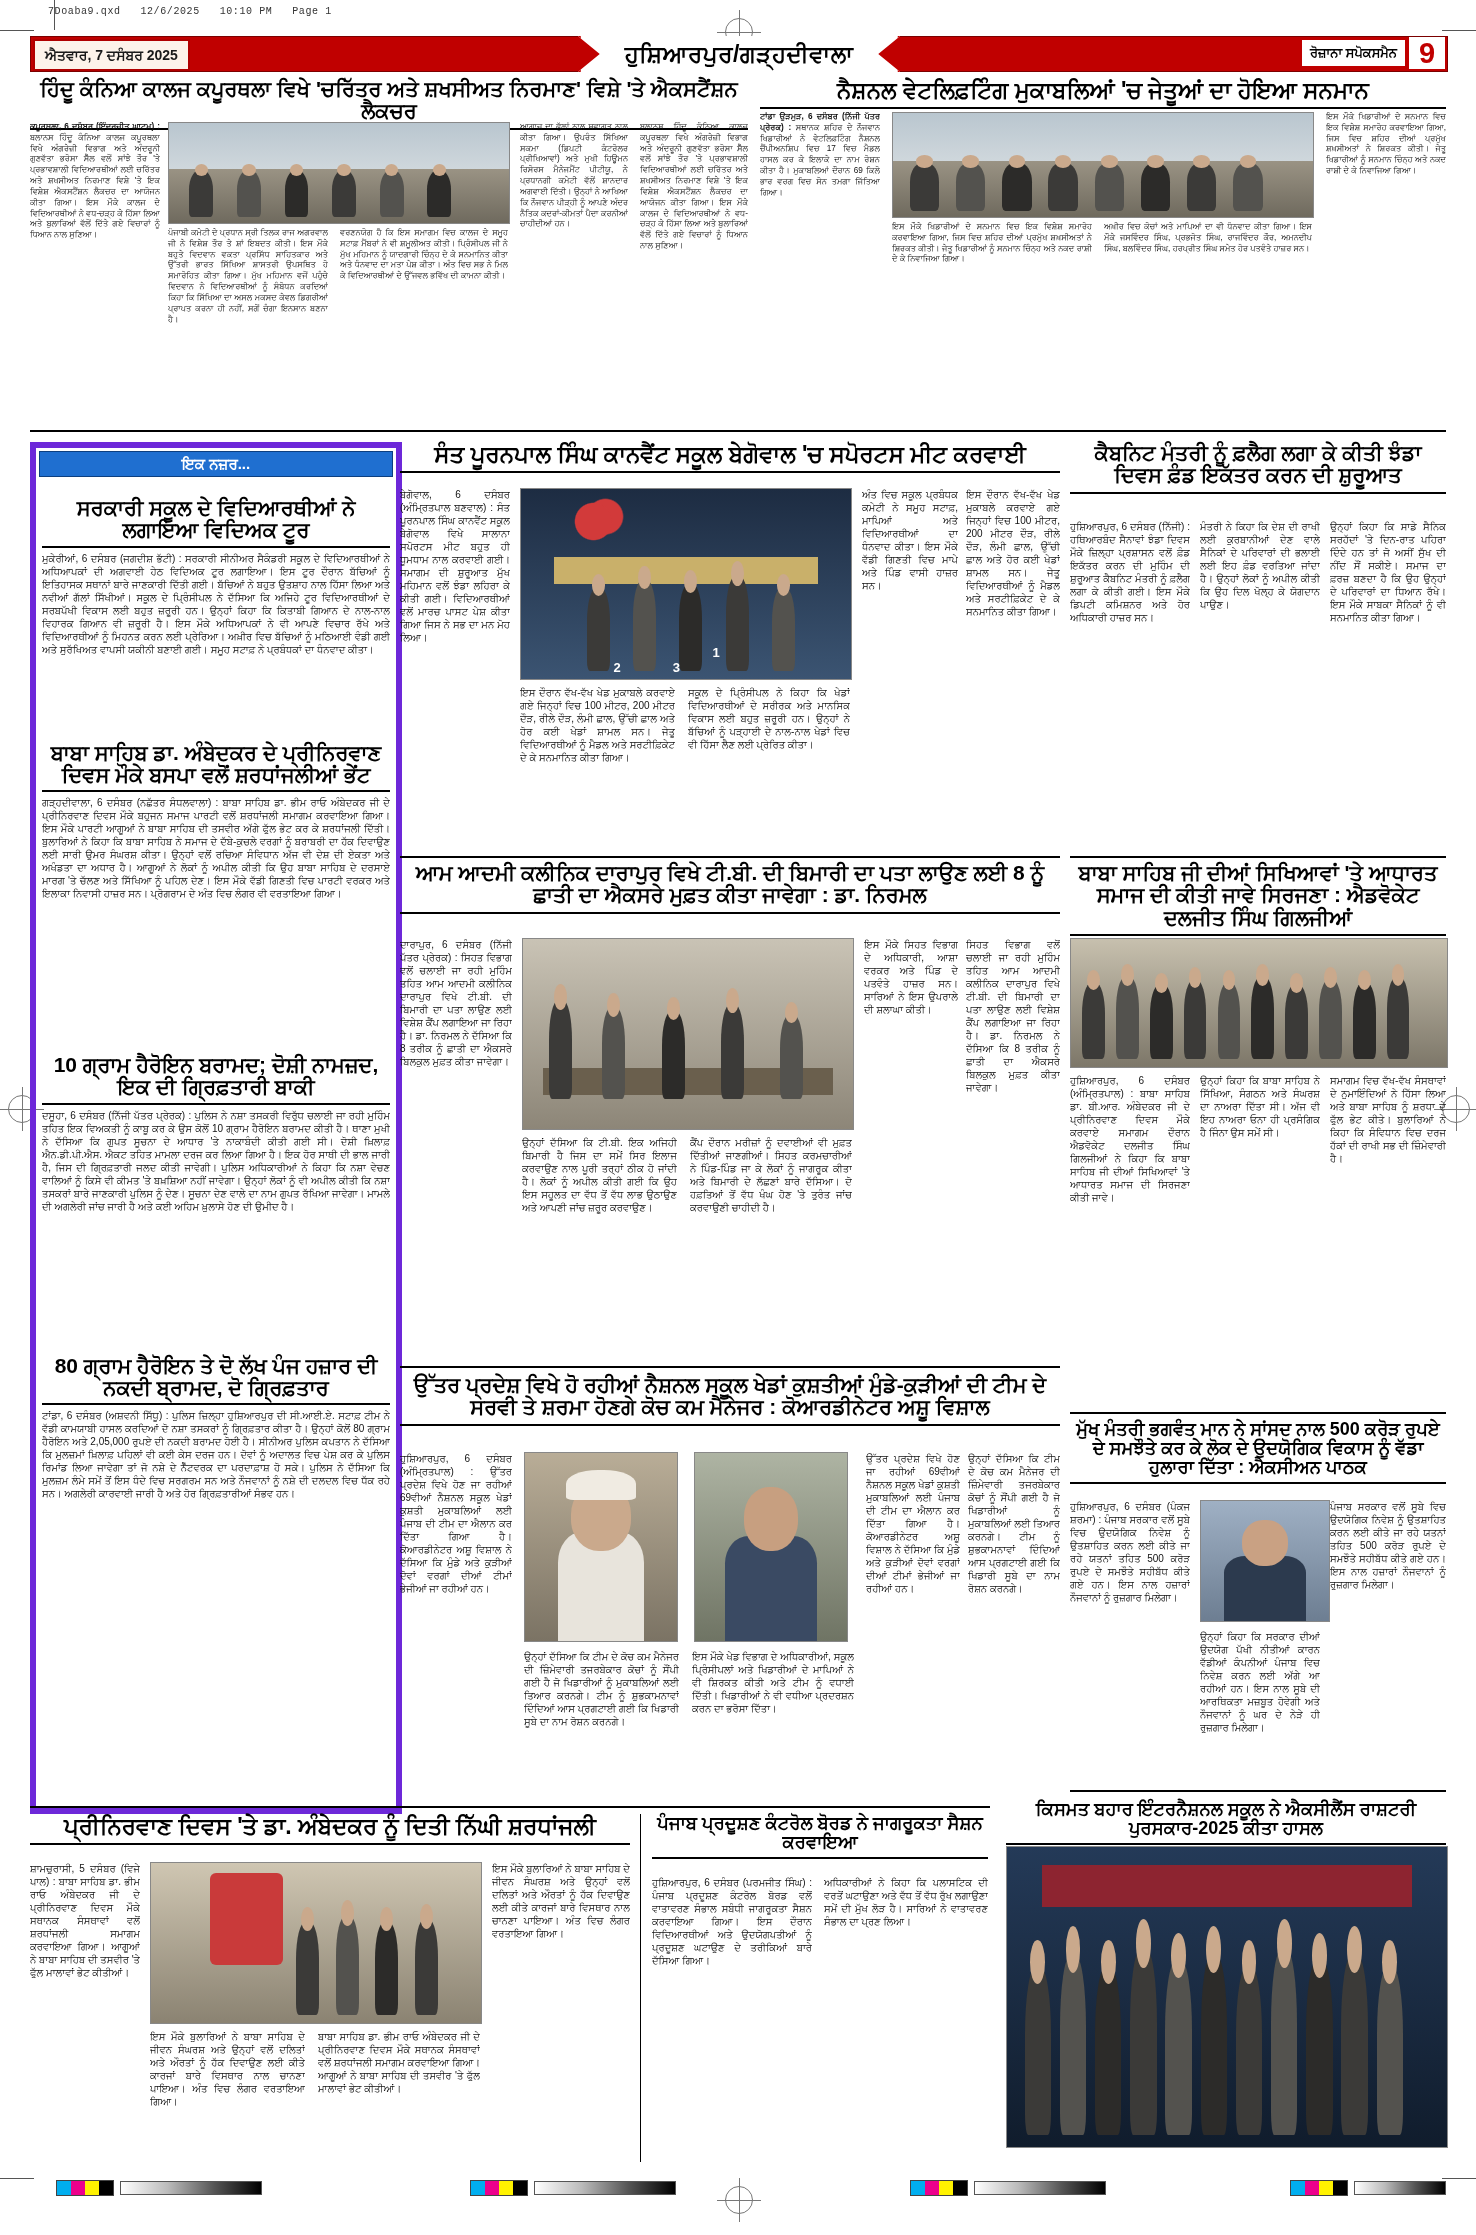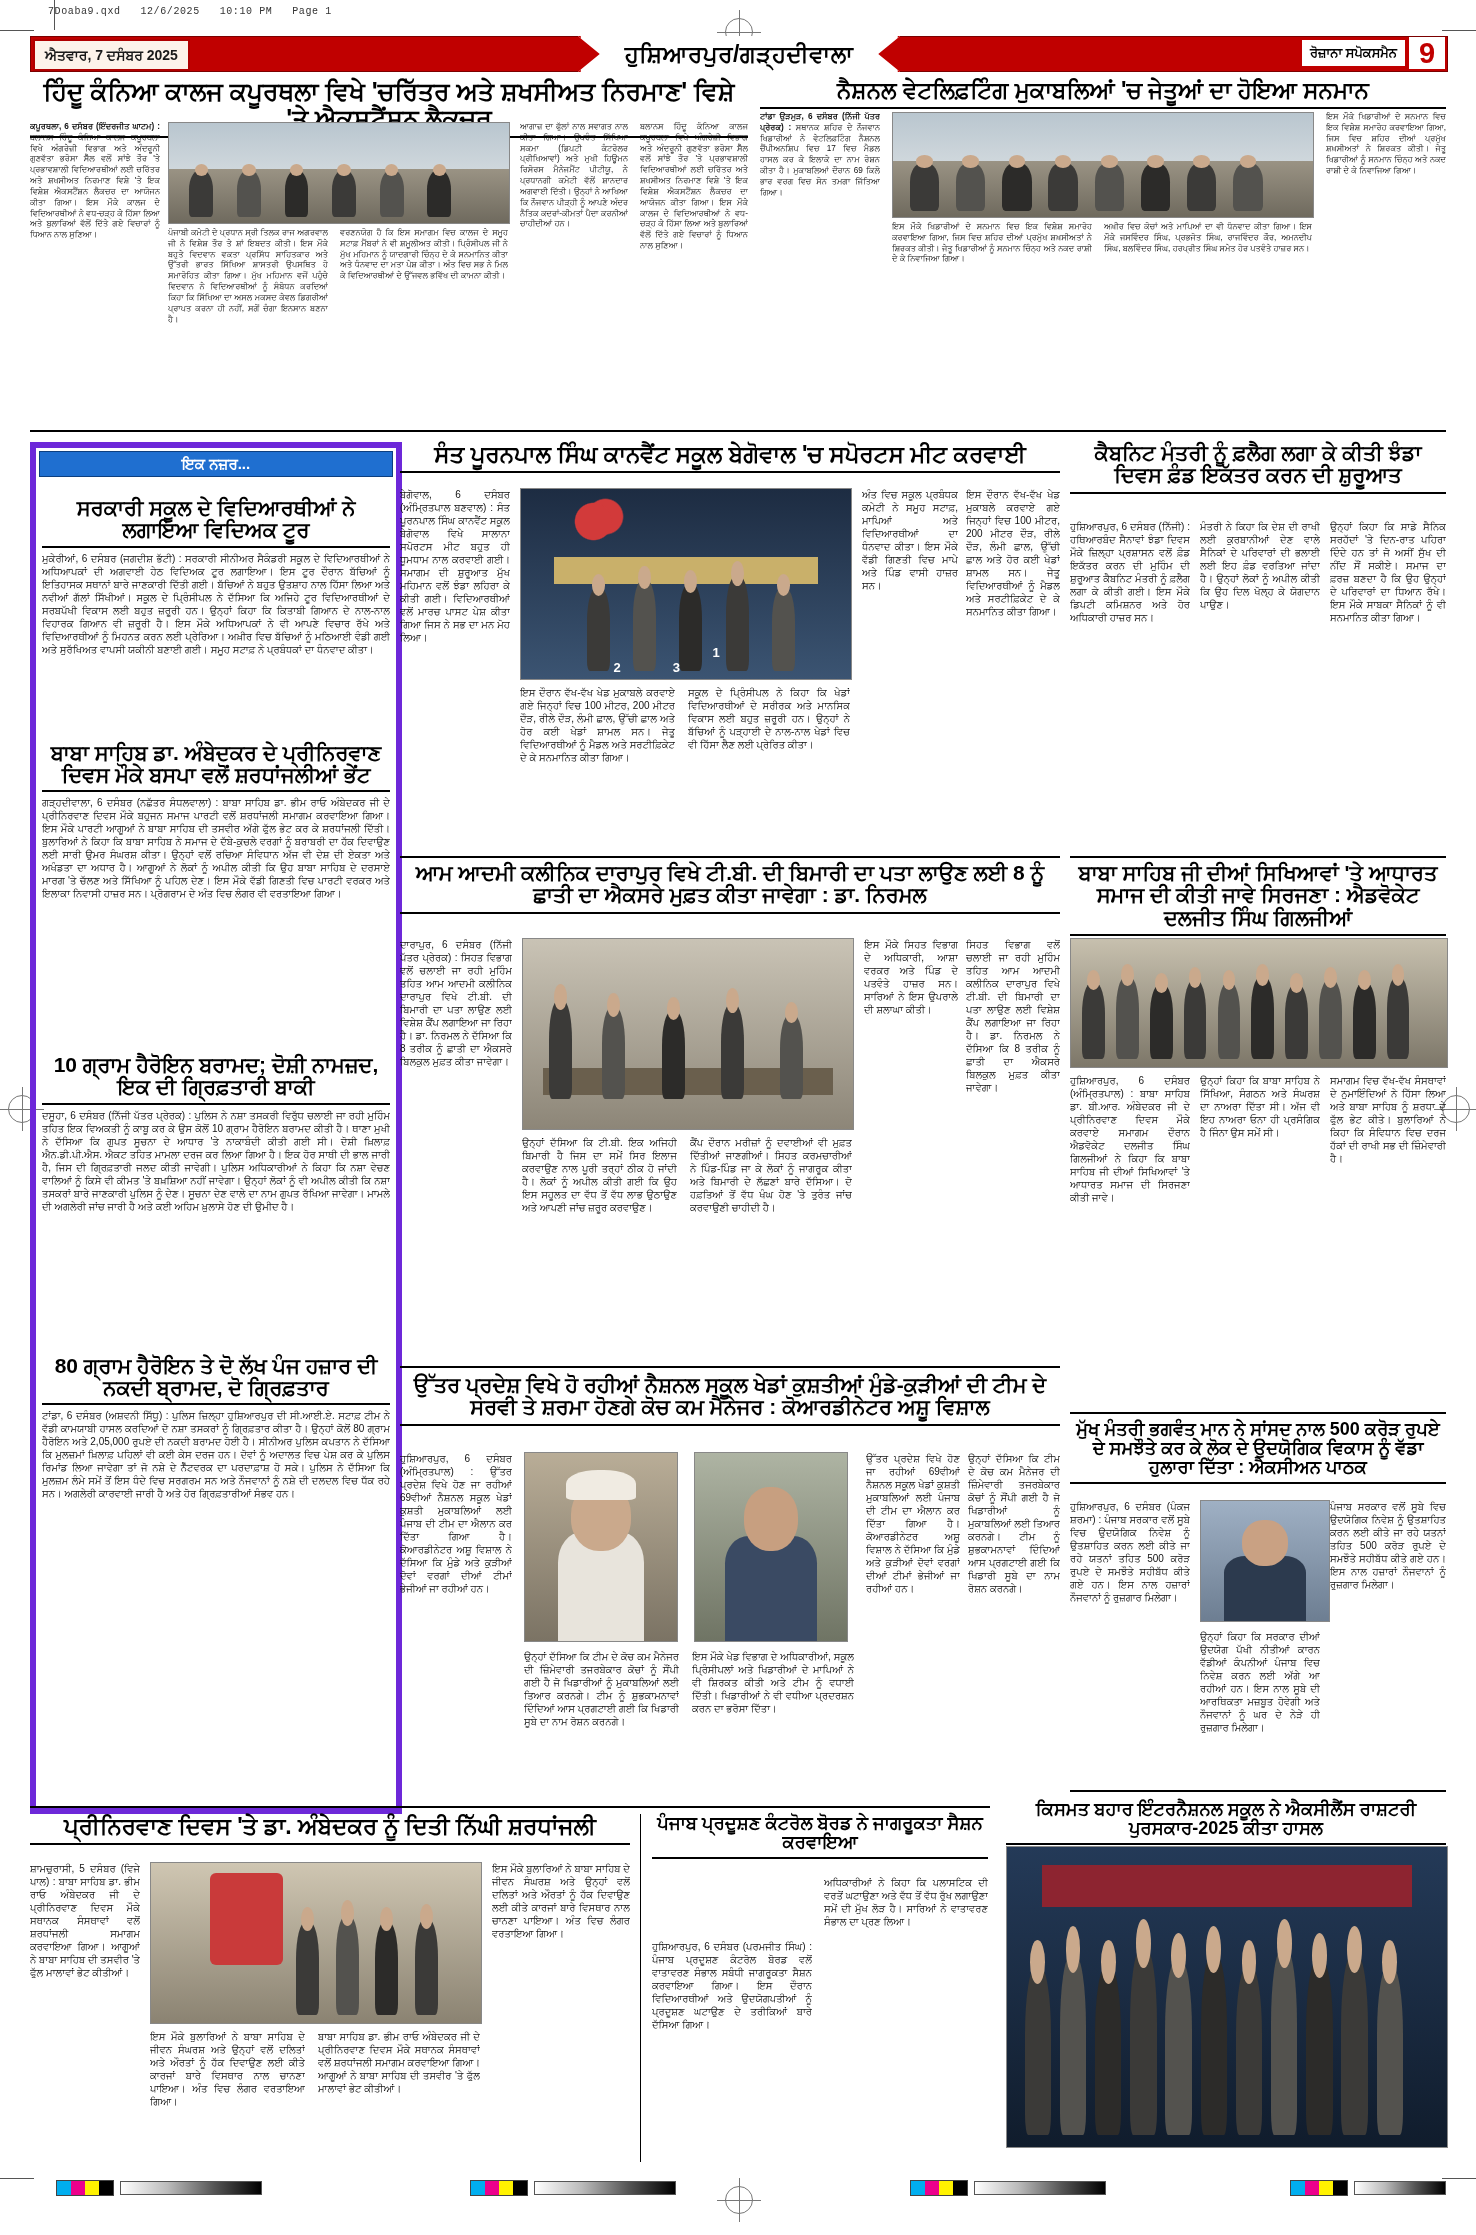--- a/index.html
+++ b/index.html
@@ -28,21 +28,21 @@
     border-left:3px solid #c00000;border-right:3px solid #c00000;padding:0 44px;display:flex;align-items:center;
     justify-content:center;font-size:23px;font-weight:bold;letter-spacing:.5px;
     clip-path:polygon(0 0,100% 0,calc(100% - 22px) 50%,100% 100%,0 100%,22px 50%);}
   .brand-box{position:absolute;right:42px;top:3px;height:26px;background:#fff;display:flex;align-items:center;
     padding:0 8px;font-size:13px;font-weight:bold;}
   .page-num{position:absolute;right:2px;top:0px;width:36px;height:32px;background:#fff;color:#c00000;
     display:flex;align-items:center;justify-content:center;font-size:29px;font-weight:bold;line-height:1;}
 
   
   .h-main{font-weight:bold;line-height:1.06;text-align:center;}
-  .h1{font-size:25px;}
+  .h1{font-size:21px;}
   .h2{font-size:23px;}
   .h3{font-size:21px;}
   .h4{font-size:18px;}
   .rule{background:#000;height:2px;}
 
   .col-text{font-size:8.2px;line-height:1.32;text-align:justify;color:#111;
      -webkit-hyphens:auto;hyphens:auto;word-break:break-word;overflow:hidden;}
   .col-text .lead{font-weight:bold;}
   .tiny{font-size:10px;line-height:1.3;text-align:justify;color:#111;overflow:hidden;}
 
@@ -534,21 +534,21 @@
     <span>ਇਸ ਮੌਕੇ ਬੁਲਾਰਿਆਂ ਨੇ ਬਾਬਾ ਸਾਹਿਬ ਦੇ ਜੀਵਨ ਸੰਘਰਸ਼ ਅਤੇ ਉਨ੍ਹਾਂ ਵਲੋਂ ਦਲਿਤਾਂ ਅਤੇ ਔਰਤਾਂ ਨੂੰ ਹੱਕ ਦਿਵਾਉਣ ਲਈ ਕੀਤੇ ਕਾਰਜਾਂ ਬਾਰੇ ਵਿਸਥਾਰ ਨਾਲ ਚਾਨਣਾ ਪਾਇਆ। ਅੰਤ ਵਿਚ ਲੰਗਰ ਵਰਤਾਇਆ ਗਿਆ।</span>
   </div>
 
   <div class="vdiv" style="left:640px;top:1814px;height:348px;"></div>
 
   <div style="position:absolute;left:652px;top:1814px;width:336px;">
     <div class="h-main h4">ਪੰਜਾਬ ਪ੍ਰਦੂਸ਼ਣ ਕੰਟਰੋਲ ਬੋਰਡ ਨੇ ਜਾਗਰੂਕਤਾ ਸੈਸ਼ਨ ਕਰਵਾਇਆ</div>
     <div class="rule" style="margin-top:5px;"></div>
   </div>
 
-  <div style="position:absolute;left:652px;top:1940px;width:160px;height:286px;" class="tiny">
+  <div style="position:absolute;left:652px;top:1876px;width:160px;height:286px;" class="tiny">
     <span class="lead">ਹੁਸ਼ਿਆਰਪੁਰ, 6 ਦਸੰਬਰ (ਪਰਮਜੀਤ ਸਿੰਘ) :</span>
     <span>ਪੰਜਾਬ ਪ੍ਰਦੂਸ਼ਣ ਕੰਟਰੋਲ ਬੋਰਡ ਵਲੋਂ ਵਾਤਾਵਰਣ ਸੰਭਾਲ ਸਬੰਧੀ ਜਾਗਰੂਕਤਾ ਸੈਸ਼ਨ ਕਰਵਾਇਆ ਗਿਆ। ਇਸ ਦੌਰਾਨ ਵਿਦਿਆਰਥੀਆਂ ਅਤੇ ਉਦਯੋਗਪਤੀਆਂ ਨੂੰ ਪ੍ਰਦੂਸ਼ਣ ਘਟਾਉਣ ਦੇ ਤਰੀਕਿਆਂ ਬਾਰੇ ਦੱਸਿਆ ਗਿਆ।</span>
   </div>
   <div style="position:absolute;left:824px;top:1876px;width:164px;height:286px;" class="tiny">
     <span>ਅਧਿਕਾਰੀਆਂ ਨੇ ਕਿਹਾ ਕਿ ਪਲਾਸਟਿਕ ਦੀ ਵਰਤੋਂ ਘਟਾਉਣਾ ਅਤੇ ਵੱਧ ਤੋਂ ਵੱਧ ਰੁੱਖ ਲਗਾਉਣਾ ਸਮੇਂ ਦੀ ਮੁੱਖ ਲੋੜ ਹੈ। ਸਾਰਿਆਂ ਨੇ ਵਾਤਾਵਰਣ ਸੰਭਾਲ ਦਾ ਪ੍ਰਣ ਲਿਆ।</span>
   </div>
 
   <div class="colorbar" style="left:56px;top:2180px;">
     <span style="background:#00aeef;"></span>
       <span style="background:#ec008c;"></span>

